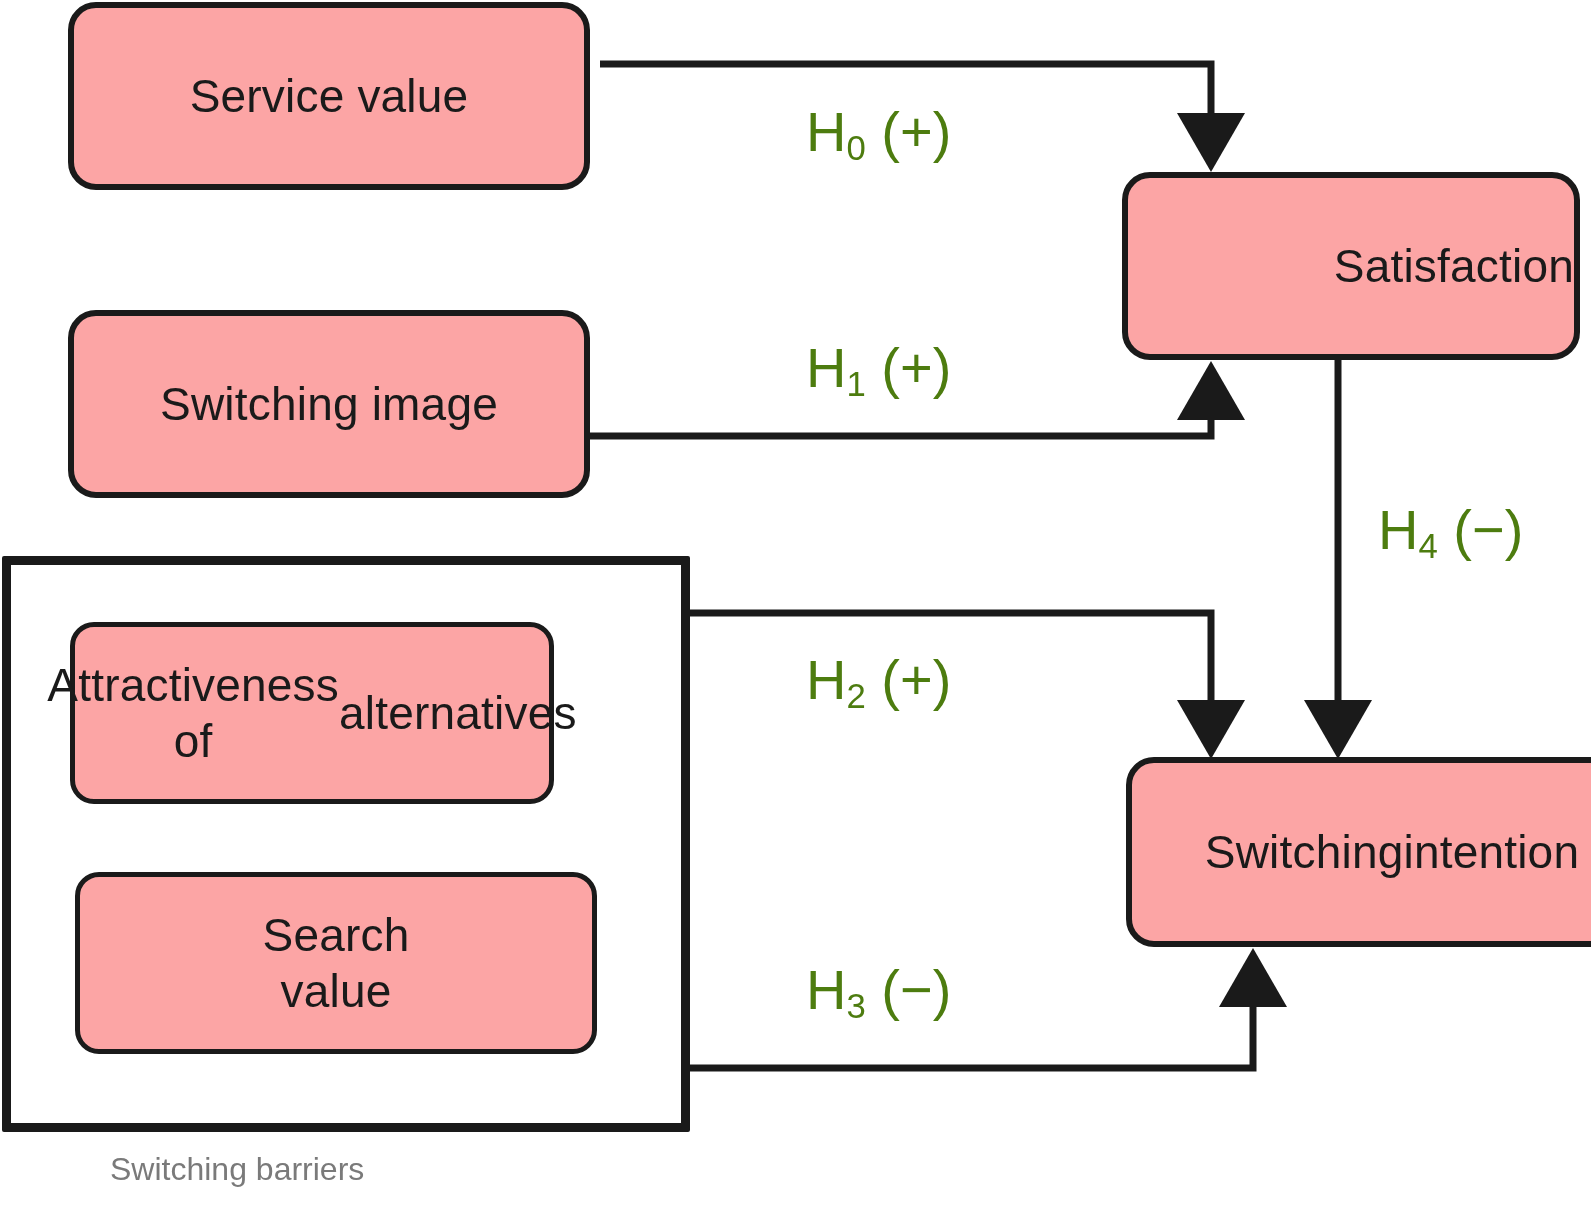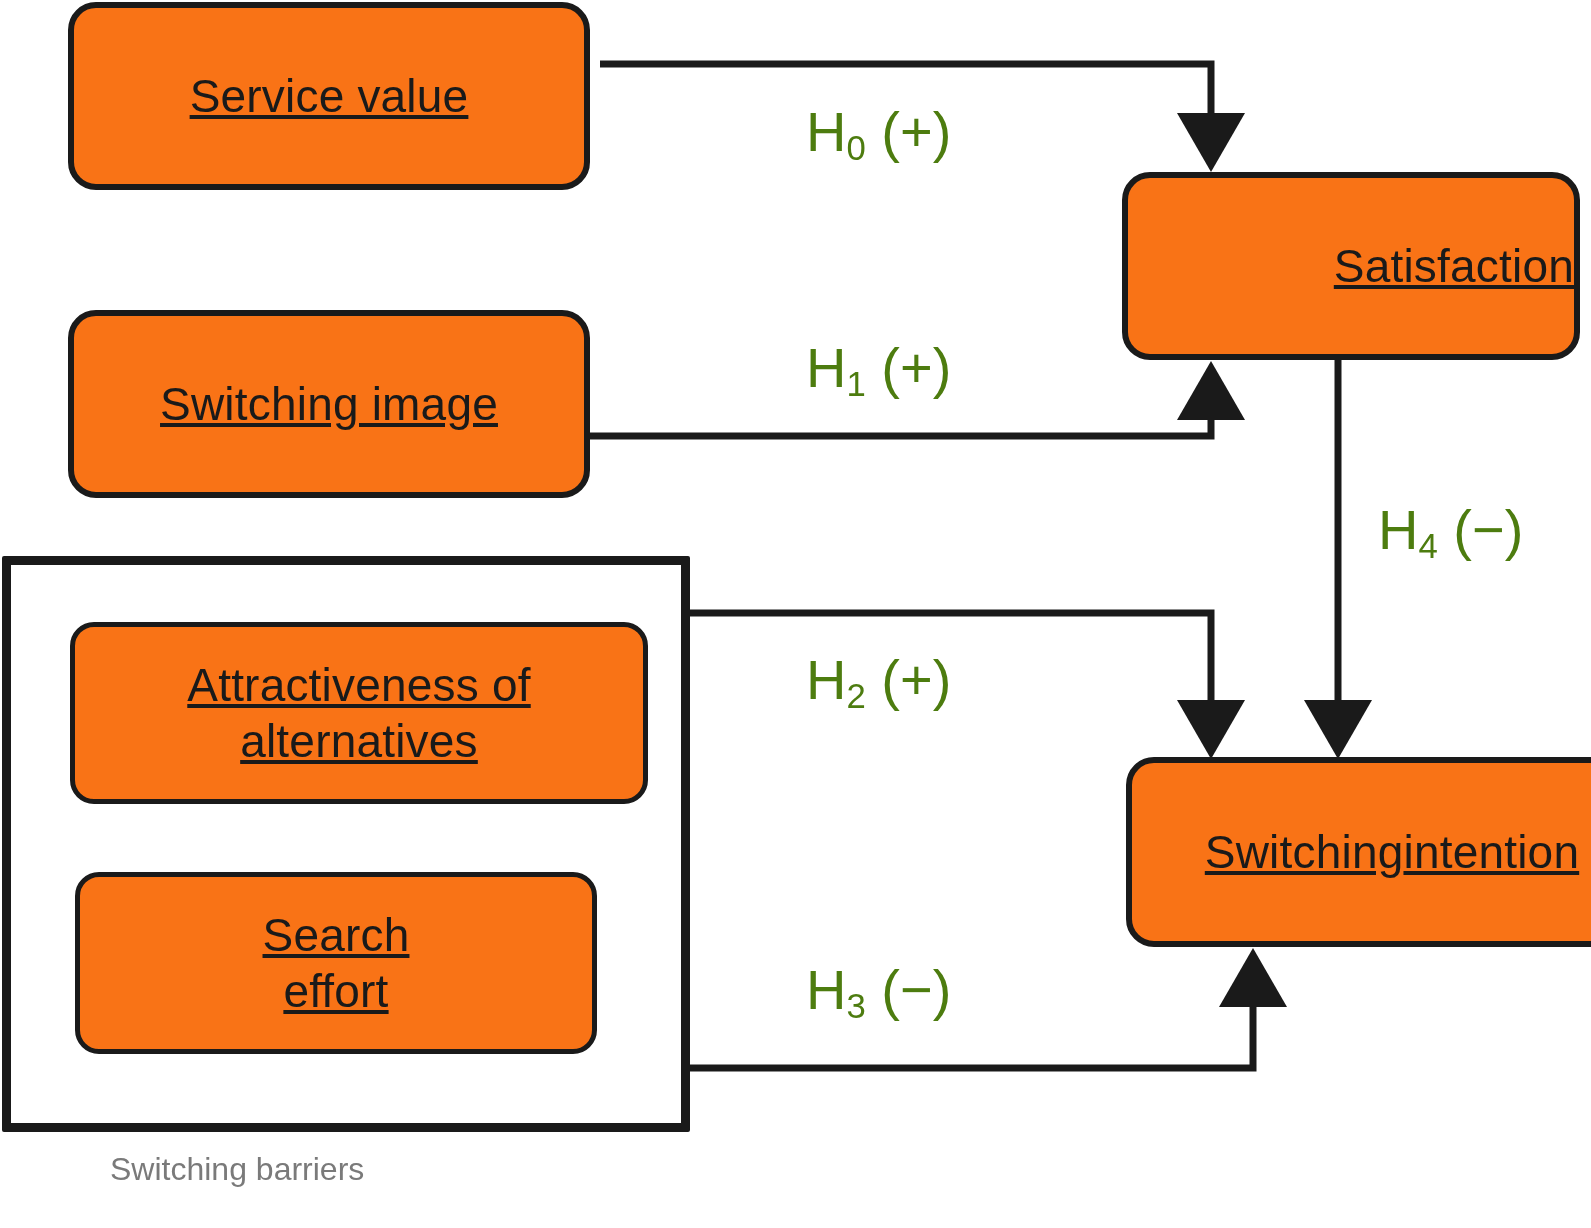--- a/index.html
+++ b/index.html
@@ -22,31 +22,30 @@
     left: 0;
     top: 0;
     width: 1591px;
     height: 1228px;
   }
   .node-box {
     position: absolute;
     box-sizing: border-box;
     border: 6px solid #1a1a1a;
     border-radius: 28px;
-    background: #f97316;
+    background: #fca5a5;
     display: flex;
     align-items: center;
     justify-content: center;
     text-align: center;
     color: #1a1a1a;
     font-size: 46px;
     line-height: 1.22;
     letter-spacing: 0.2px;
     z-index: 3;
-    text-decoration: underline;
   }
   .node-box.inner {
     border-width: 5px;
     border-radius: 24px;
   }
   .group-box {
     position: absolute;
     box-sizing: border-box;
     border: 9px solid #1a1a1a;
     border-radius: 2px;
@@ -116,28 +115,28 @@
   <div class="node-box" style="left:68px; top:2px; width:522px; height:188px;">
     <span>Service value</span>
   </div>
 
   <div class="node-box" style="left:68px; top:310px; width:522px; height:188px;">
     <span>Switching image</span>
   </div>
 
   <div class="group-box" style="left:2px; top:556px; width:688px; height:576px;"></div>
 
-  <div class="node-box inner" style="left:70px; top:622px; width:578px; height:182px; flex-direction:column;">
+  <div class="node-box inner" style="left:70px; top:622px; width:484px; height:182px; flex-direction:row;">
     <span>Attractiveness of</span>
     <span>alternatives</span>
   </div>
 
   <div class="node-box inner" style="left:75px; top:872px; width:522px; height:182px; flex-direction:column;">
     <span>Search</span>
-    <span>effort</span>
+    <span>value</span>
   </div>
 
   <div class="group-caption" style="left:110px; top:1153px;">Switching barriers</div>
 
   <div class="node-box" style="left:1122px; top:172px; width:458px; height:188px;justify-content:flex-end;">
     <span>Satisfaction</span>
   </div>
 
   <div class="node-box" style="left:1126px; top:757px; width:532px; height:190px; flex-direction:row;">
     <span>Switching</span>

